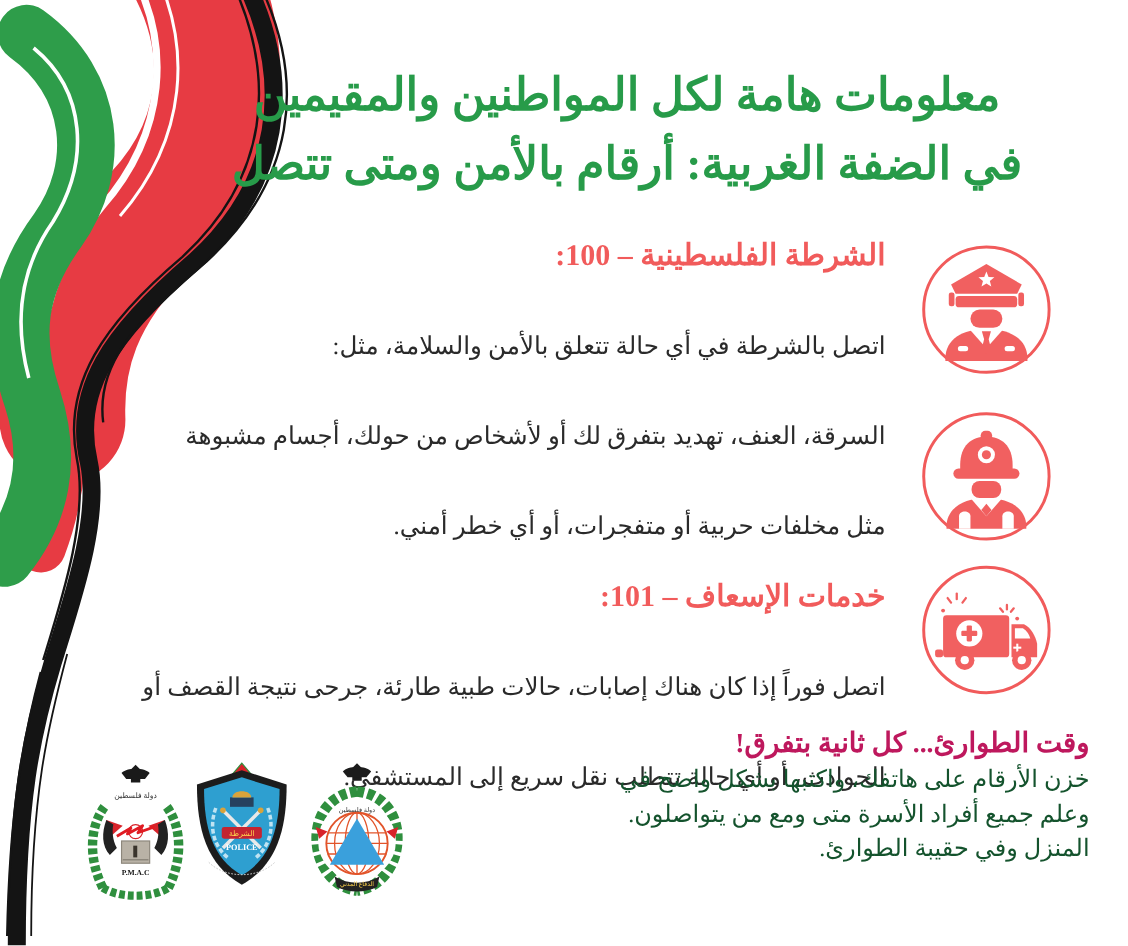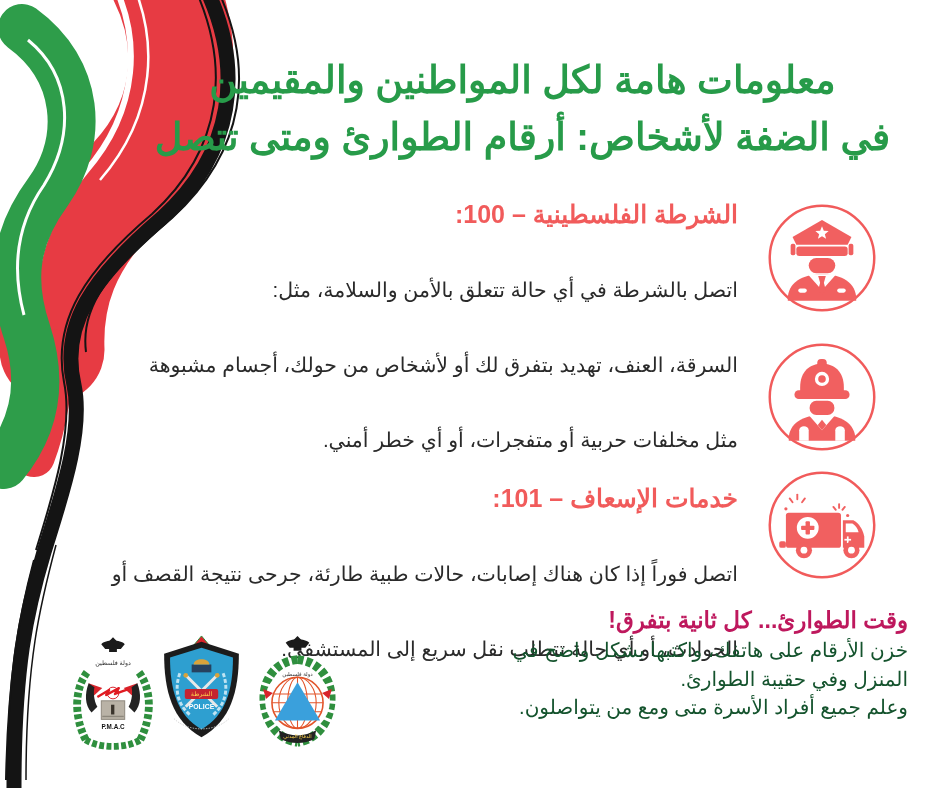--- a/index.html
+++ b/index.html
@@ -1,18 +1,18 @@
 <!DOCTYPE html>
 <html><head>
 <meta charset="utf-8">
 <style>
   html,body{margin:0;padding:0;background:#ffffff;}
   .canvas{
     position:relative;width:940px;height:788px;background:#ffffff;overflow:hidden;
-    font-family:Liberation Sans, sans-serif;
+    font-family:Liberation Serif, serif;
   }
   .flag-decor{position:absolute;left:0;top:0;}
   .title{
     position:absolute;top:52px;left:105px;width:835px;text-align:center;
     color:#279b49;font-weight:bold;font-size:38px;line-height:57px;direction:rtl;
   }
   .title div{white-space:nowrap;}
   .section{position:absolute;right:202px;direction:rtl;color:#2a2a2a;}
   .sec-heading{color:#f15b5b;font-weight:bold;font-size:25px;line-height:32px;margin-bottom:6px;white-space:nowrap;}
   .sec-line{font-size:20.5px;line-height:31px;white-space:nowrap;margin-top:44px;}
@@ -40,21 +40,21 @@
 
     <path d="M202 -20 C248 70 232 155 162 218 C92 278 60 325 74 385 C84 432 60 500 44 552 C26 612 14 668 14 788" fill="none" stroke="#141414" stroke-width="15" stroke-linecap="round"></path>
     <path d="M214 -18 C258 70 244 152 172 218 C110 270 80 305 86 352" fill="none" stroke="#141414" stroke-width="2"></path>
     <path d="M190 -22 C234 66 222 150 152 214 C86 270 52 320 64 382 C74 430 52 498 36 550" fill="none" stroke="#141414" stroke-width="2"></path>
     <path d="M34 560 C18 620 8 680 6 780" fill="none" stroke="#141414" stroke-width="2"></path>
     <path d="M56 545 C40 605 26 662 26 780" fill="none" stroke="#141414" stroke-width="1.5"></path>
   </svg>
 
   <div class="title">
     <div>معلومات هامة لكل المواطنين والمقيمين</div>
-    <div>في الضفة لأشخاص: أرقام الطوارئ ومتى تتصل</div>
+    <div>في الضفة الغربية: أرقام بالأمن ومتى تتصل</div>
   </div>
 
   <div class="icon-circle" style="top:201px">
     <svg width="114" height="114" viewBox="0 0 120 120">
       <g fill="#f16060">
         <circle cx="60" cy="60" r="55" fill="none" stroke="#f15b5b" stroke-width="2.6"></circle>
         <path d="M60 20 L91 38 L87 46 L33 46 L29 38 Z"></path>
         <polygon points="60,26.5 61.9,31.4 67,31.7 63,34.9 64.3,39.8 60,37 55.7,39.8 57,34.9 53,31.7 58.1,31.4" fill="#ffffff"></polygon>
         <rect x="33" y="48" width="54" height="10" rx="3"></rect>
         <rect x="27" y="45" width="5" height="12" rx="2"></rect>
@@ -129,22 +129,22 @@
 
   <div class="section" style="top:482px">
     <div class="sec-heading">خدمات الإسعاف – 101:</div>
     <div class="sec-line">اتصل فوراً إذا كان هناك إصابات، حالات طبية طارئة، جرحى نتيجة القصف أو</div>
     <div class="sec-line">الحوادث، أو أي حالة تتطلب نقل سريع إلى المستشفى.</div>
   </div>
 
   <div class="footer">
     <div class="footer-heading">وقت الطوارئ... كل ثانية بتفرق!</div>
     <div class="footer-line">خزن الأرقام على هاتفك، واكتبها بشكل واضح في</div>
+    <div class="footer-line">وعلم جميع أفراد الأسرة متى ومع من يتواصلون.</div>
     <div class="footer-line">المنزل وفي حقيبة الطوارئ.</div>
-    <div class="footer-line">وعلم جميع أفراد الأسرة متى ومع من يتواصلون.</div>
   </div>
 
   <div class="logos">
 
     <svg width="82" height="118" viewBox="0 0 84 120">
       <path d="M42 3 L46 7 L46 18 L38 18 L38 7 Z" fill="#1a1a1a"></path>
       <path d="M30 10 C34 5 50 5 54 10 L50 15 L34 15 Z" fill="#1a1a1a"></path>
       <path d="M14 108 C2 84 2 56 16 38" fill="none" stroke="#2f8f3e" stroke-width="8" stroke-dasharray="5 2.5"></path>
       <path d="M70 108 C82 84 82 56 68 38" fill="none" stroke="#2f8f3e" stroke-width="8" stroke-dasharray="5 2.5"></path>
       <path d="M14 108 C28 117 56 117 70 108" fill="none" stroke="#2f8f3e" stroke-width="7" stroke-dasharray="5 2.5"></path>

